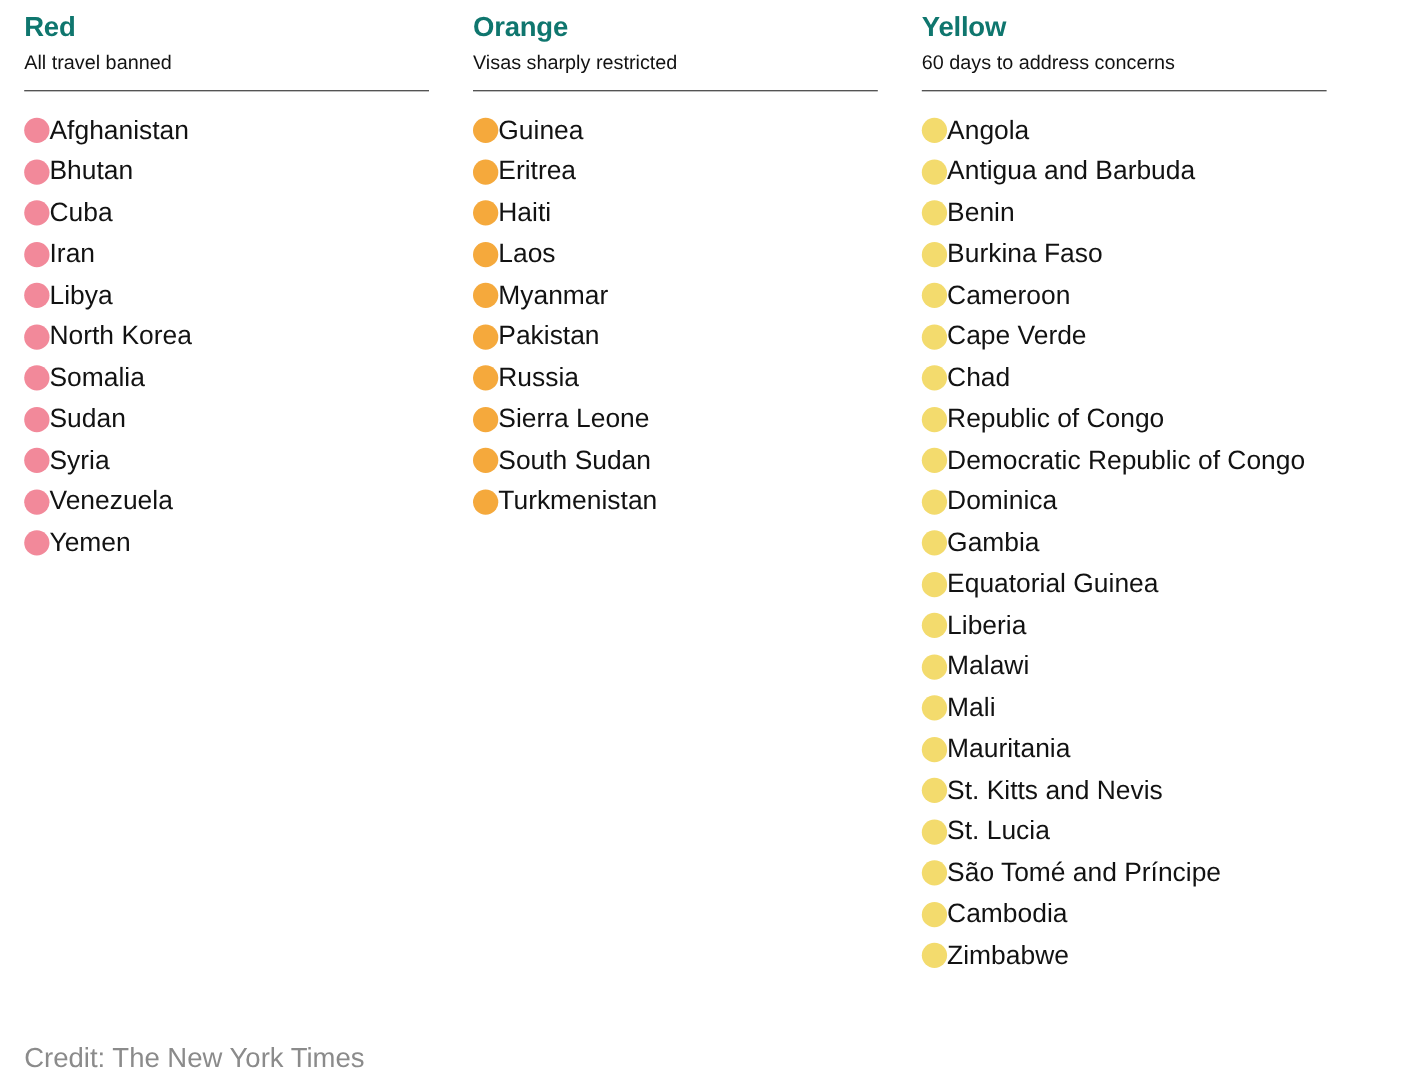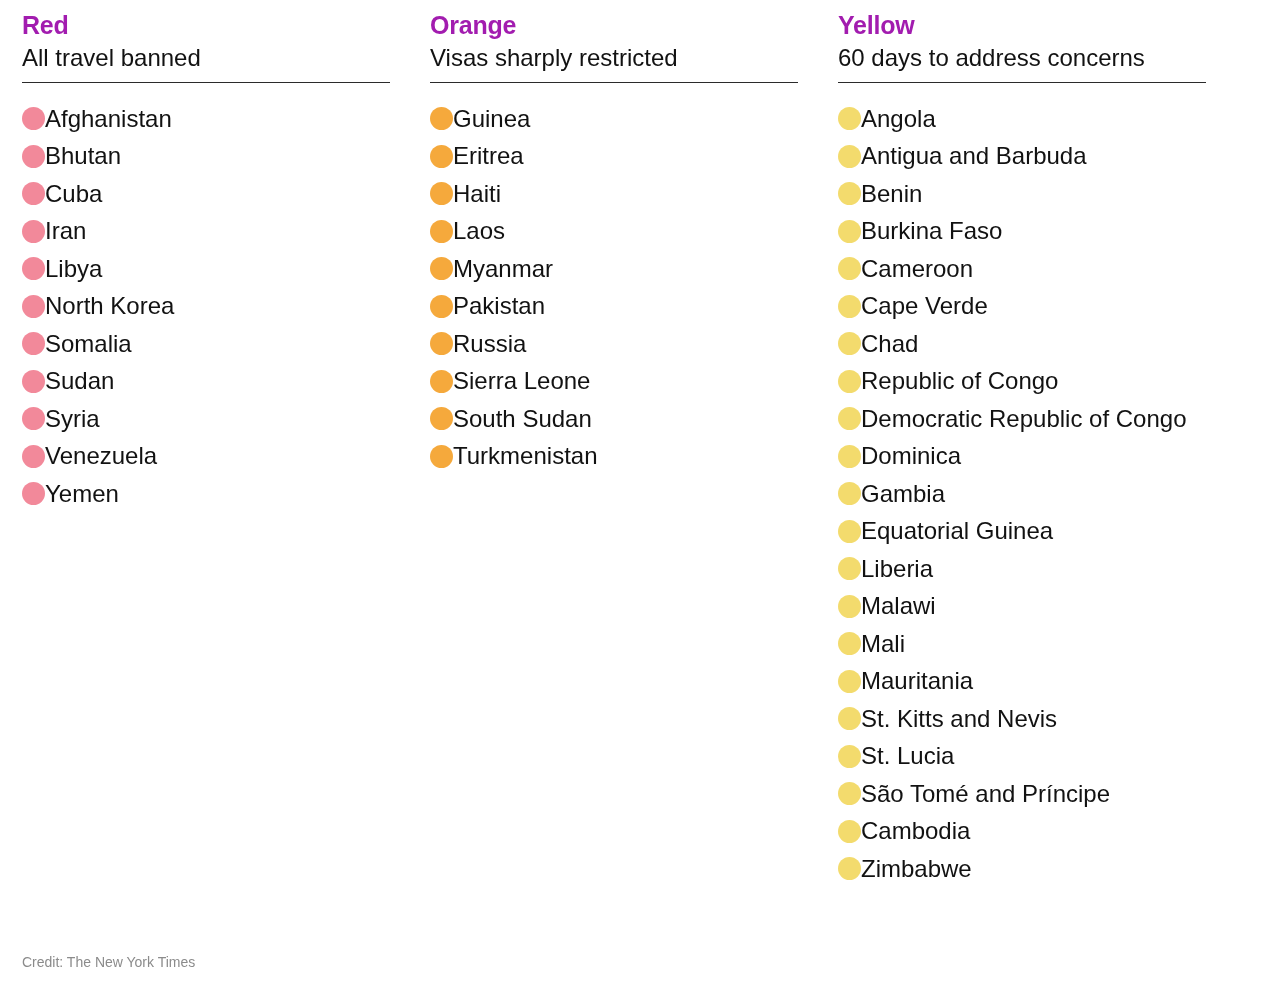--- a/index.html
+++ b/index.html
@@ -39,24 +39,24 @@
   .col-yellow{ width: 424px; }
 
   .col-head {
     padding-right: 18px;
   }
   .col-title {
     font-size: 25px;
     font-weight: bold;
     line-height: 30px;
     letter-spacing: -0.2px;
-    color: #a21caf;
+    color: #0f766e;
   }
   .col-sub {
-    font-size: 24px;
+    font-size: 18px;
     font-weight: normal;
     line-height: 31px;
     color: #121212;
     margin-top: 2px;
     white-space: nowrap;
   }
   .rule {
     border: 0;
     border-top: 1px solid #2b2b2b;
     margin: 9px 0 0 0;
@@ -86,21 +86,21 @@
   .label {
     font-size: 24px;
     line-height: 28px;
     color: #121212;
     white-space: nowrap;
   }
   .credit {
     position: absolute;
     left: 22px;
     top: 950px;
-    font-size: 14px;
+    font-size: 25px;
     color: #8b8b8b;
     line-height: 24px;
   }
 </style>
 </head>
 <body>
 
 <div class="board">
 
   <div class="columns">

